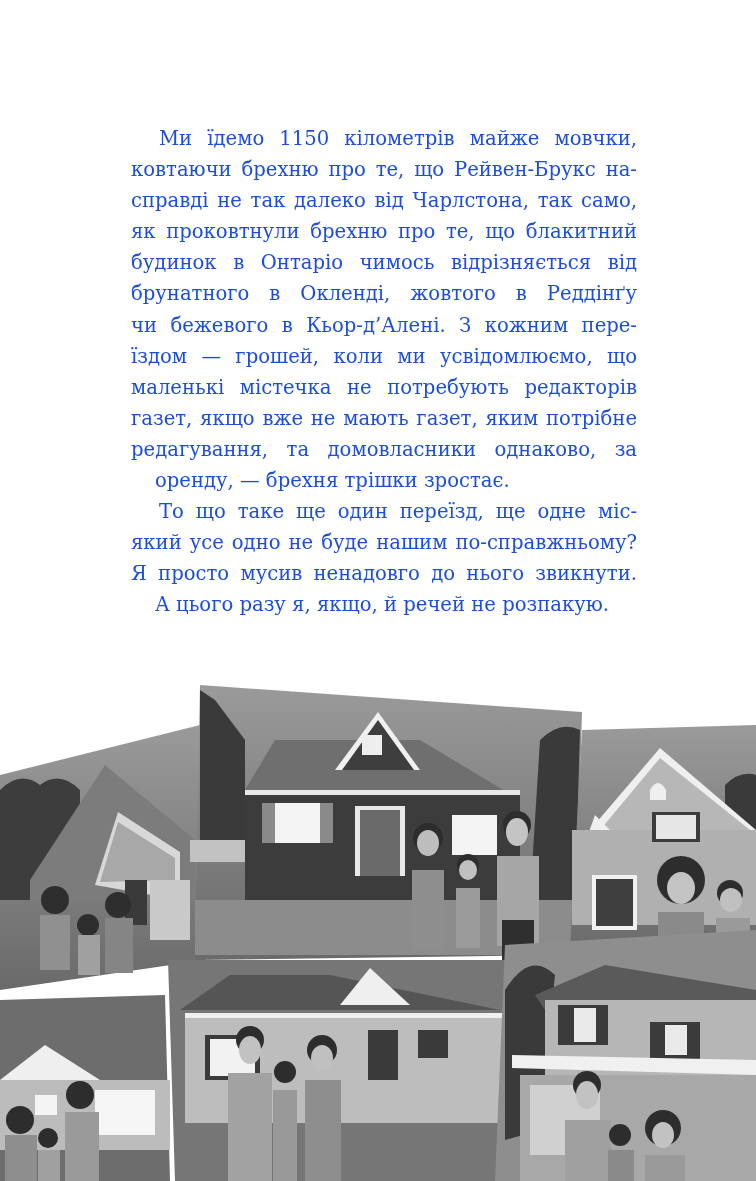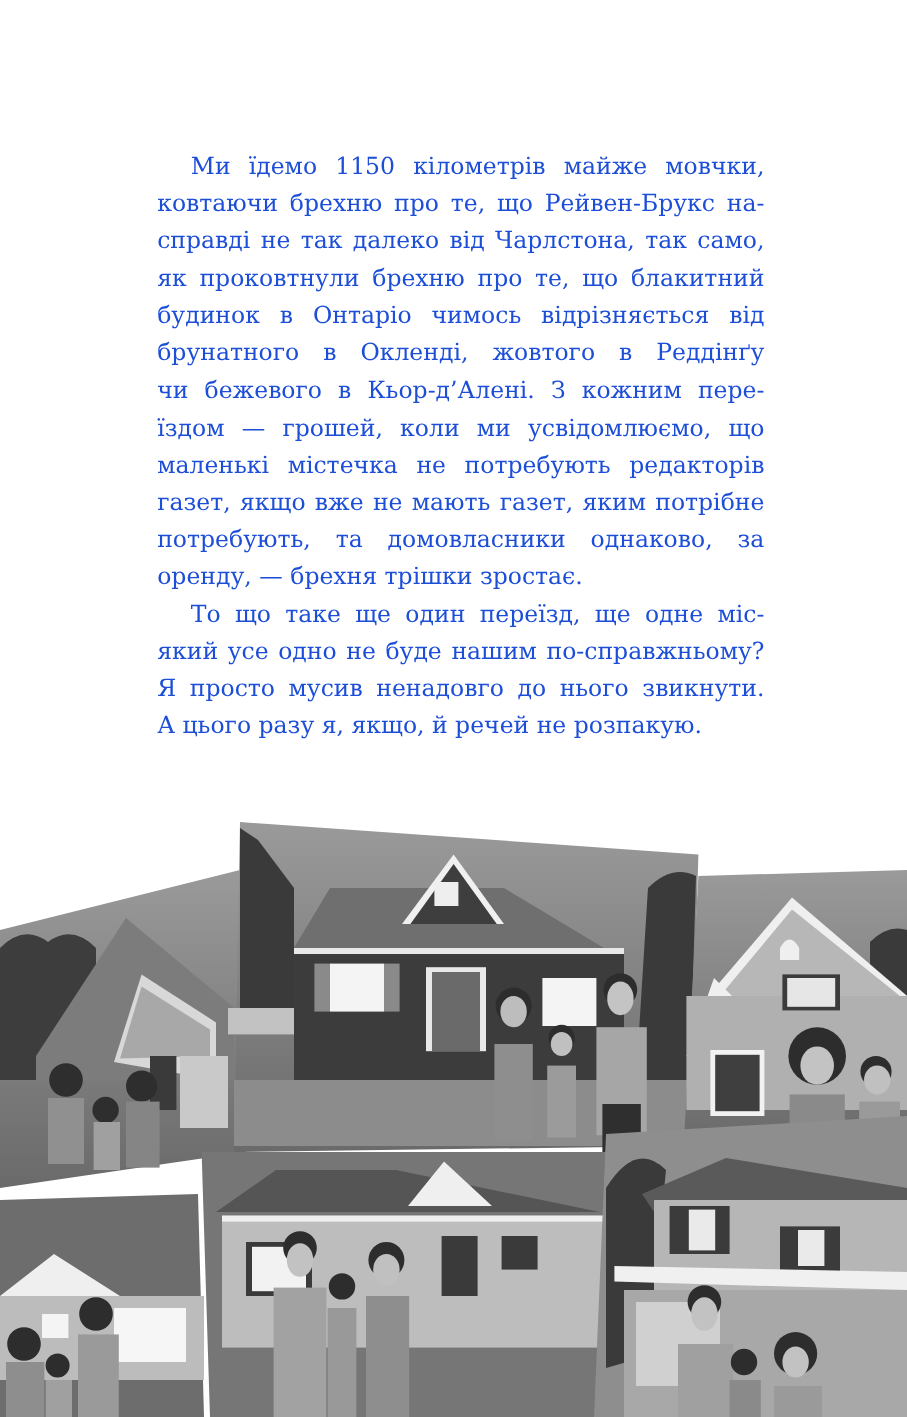--- a/index.html
+++ b/index.html
@@ -6,40 +6,40 @@
   body { width:756px; height:1181px; position:relative; overflow:hidden; }
   .text-block {
     position:absolute; left:131px; top:123px; width:506px;
     font-family:"DejaVu Serif", "Liberation Serif", serif;
     font-size:19.6px; line-height:31.1px; color:#1d4ed8;
   }
   .para { margin:0; text-align:justify; text-align-last:justify; }
   .para.last { text-align-last:left; }
   .line { display:block; text-align:justify; text-align-last:justify; white-space:nowrap; }
   .line.indent { padding-left:28px; }
-  .line.end { text-align-last:left; }
+  .line.end { text-align-last:left;margin-left:24px; }
   .illus { position:absolute; left:0; top:675px; width:756px; height:506px; overflow:hidden; }
   svg { display:block; }
 </style>
 </head>
 <body>
 
 <div class="text-block">
   <p class="para">
     <span class="line indent">Ми їдемо 1150 кілометрів майже мовчки,</span>
     <span class="line">ковтаючи брехню про те, що Рейвен-Брукс на-</span>
     <span class="line">справді не так далеко від Чарлстона, так само,</span>
     <span class="line">як проковтнули брехню про те, що блакитний</span>
     <span class="line">будинок в Онтаріо чимось відрізняється від</span>
     <span class="line">брунатного в Окленді, жовтого в Реддінґу</span>
     <span class="line">чи бежевого в Кьор-д’Алені. З кожним пере-</span>
     <span class="line">їздом — грошей, коли ми усвідомлюємо, що</span>
     <span class="line">маленькі містечка не потребують редакторів</span>
     <span class="line">газет, якщо вже не мають газет, яким потрібне</span>
-    <span class="line">потребують, та домовласники однаково, за</span>
+    <span class="line">редагування, та домовласники однаково, за</span>
     <span class="line end">оренду, — брехня трішки зростає.</span>
   </p>
   <p class="para last">
     <span class="line indent">То що таке ще один переїзд, ще одне міс-</span>
     <span class="line">який усе одно не буде нашим по-справжньому?</span>
     <span class="line">Я просто мусив ненадовго до нього звикнути.</span>
     <span class="line end">А цього разу я, якщо, й речей не розпакую.</span>
   </p>
 </div>
 

